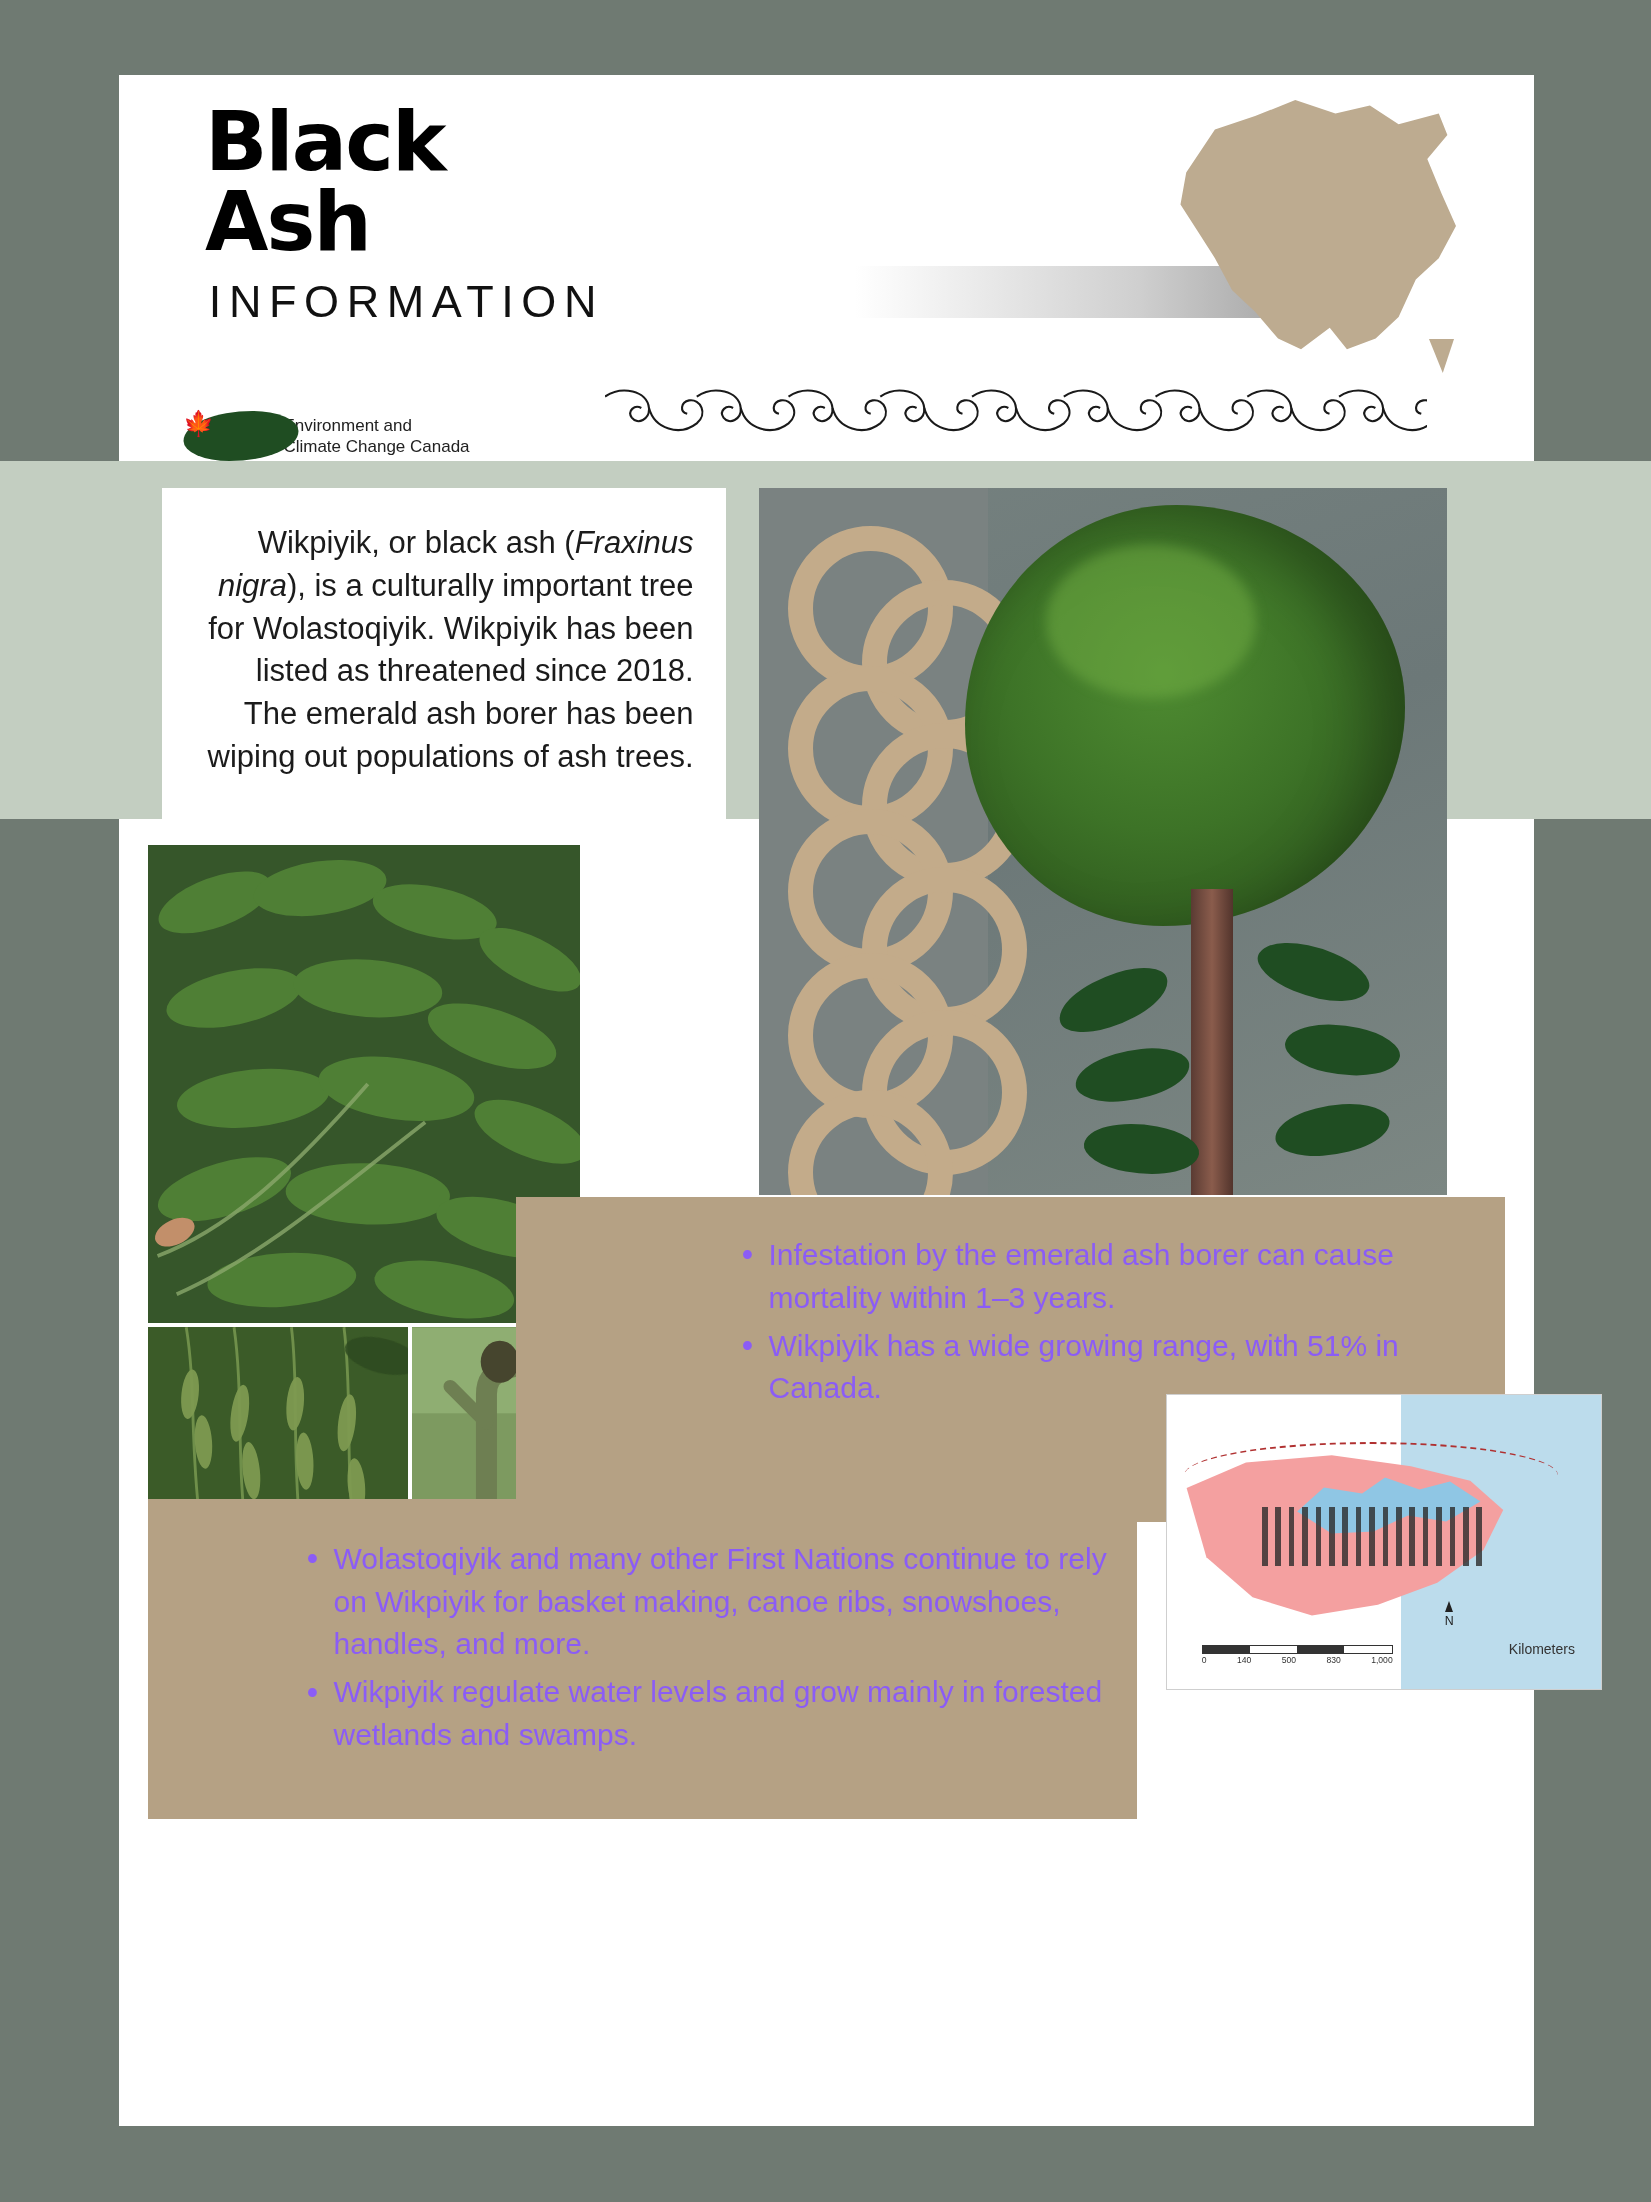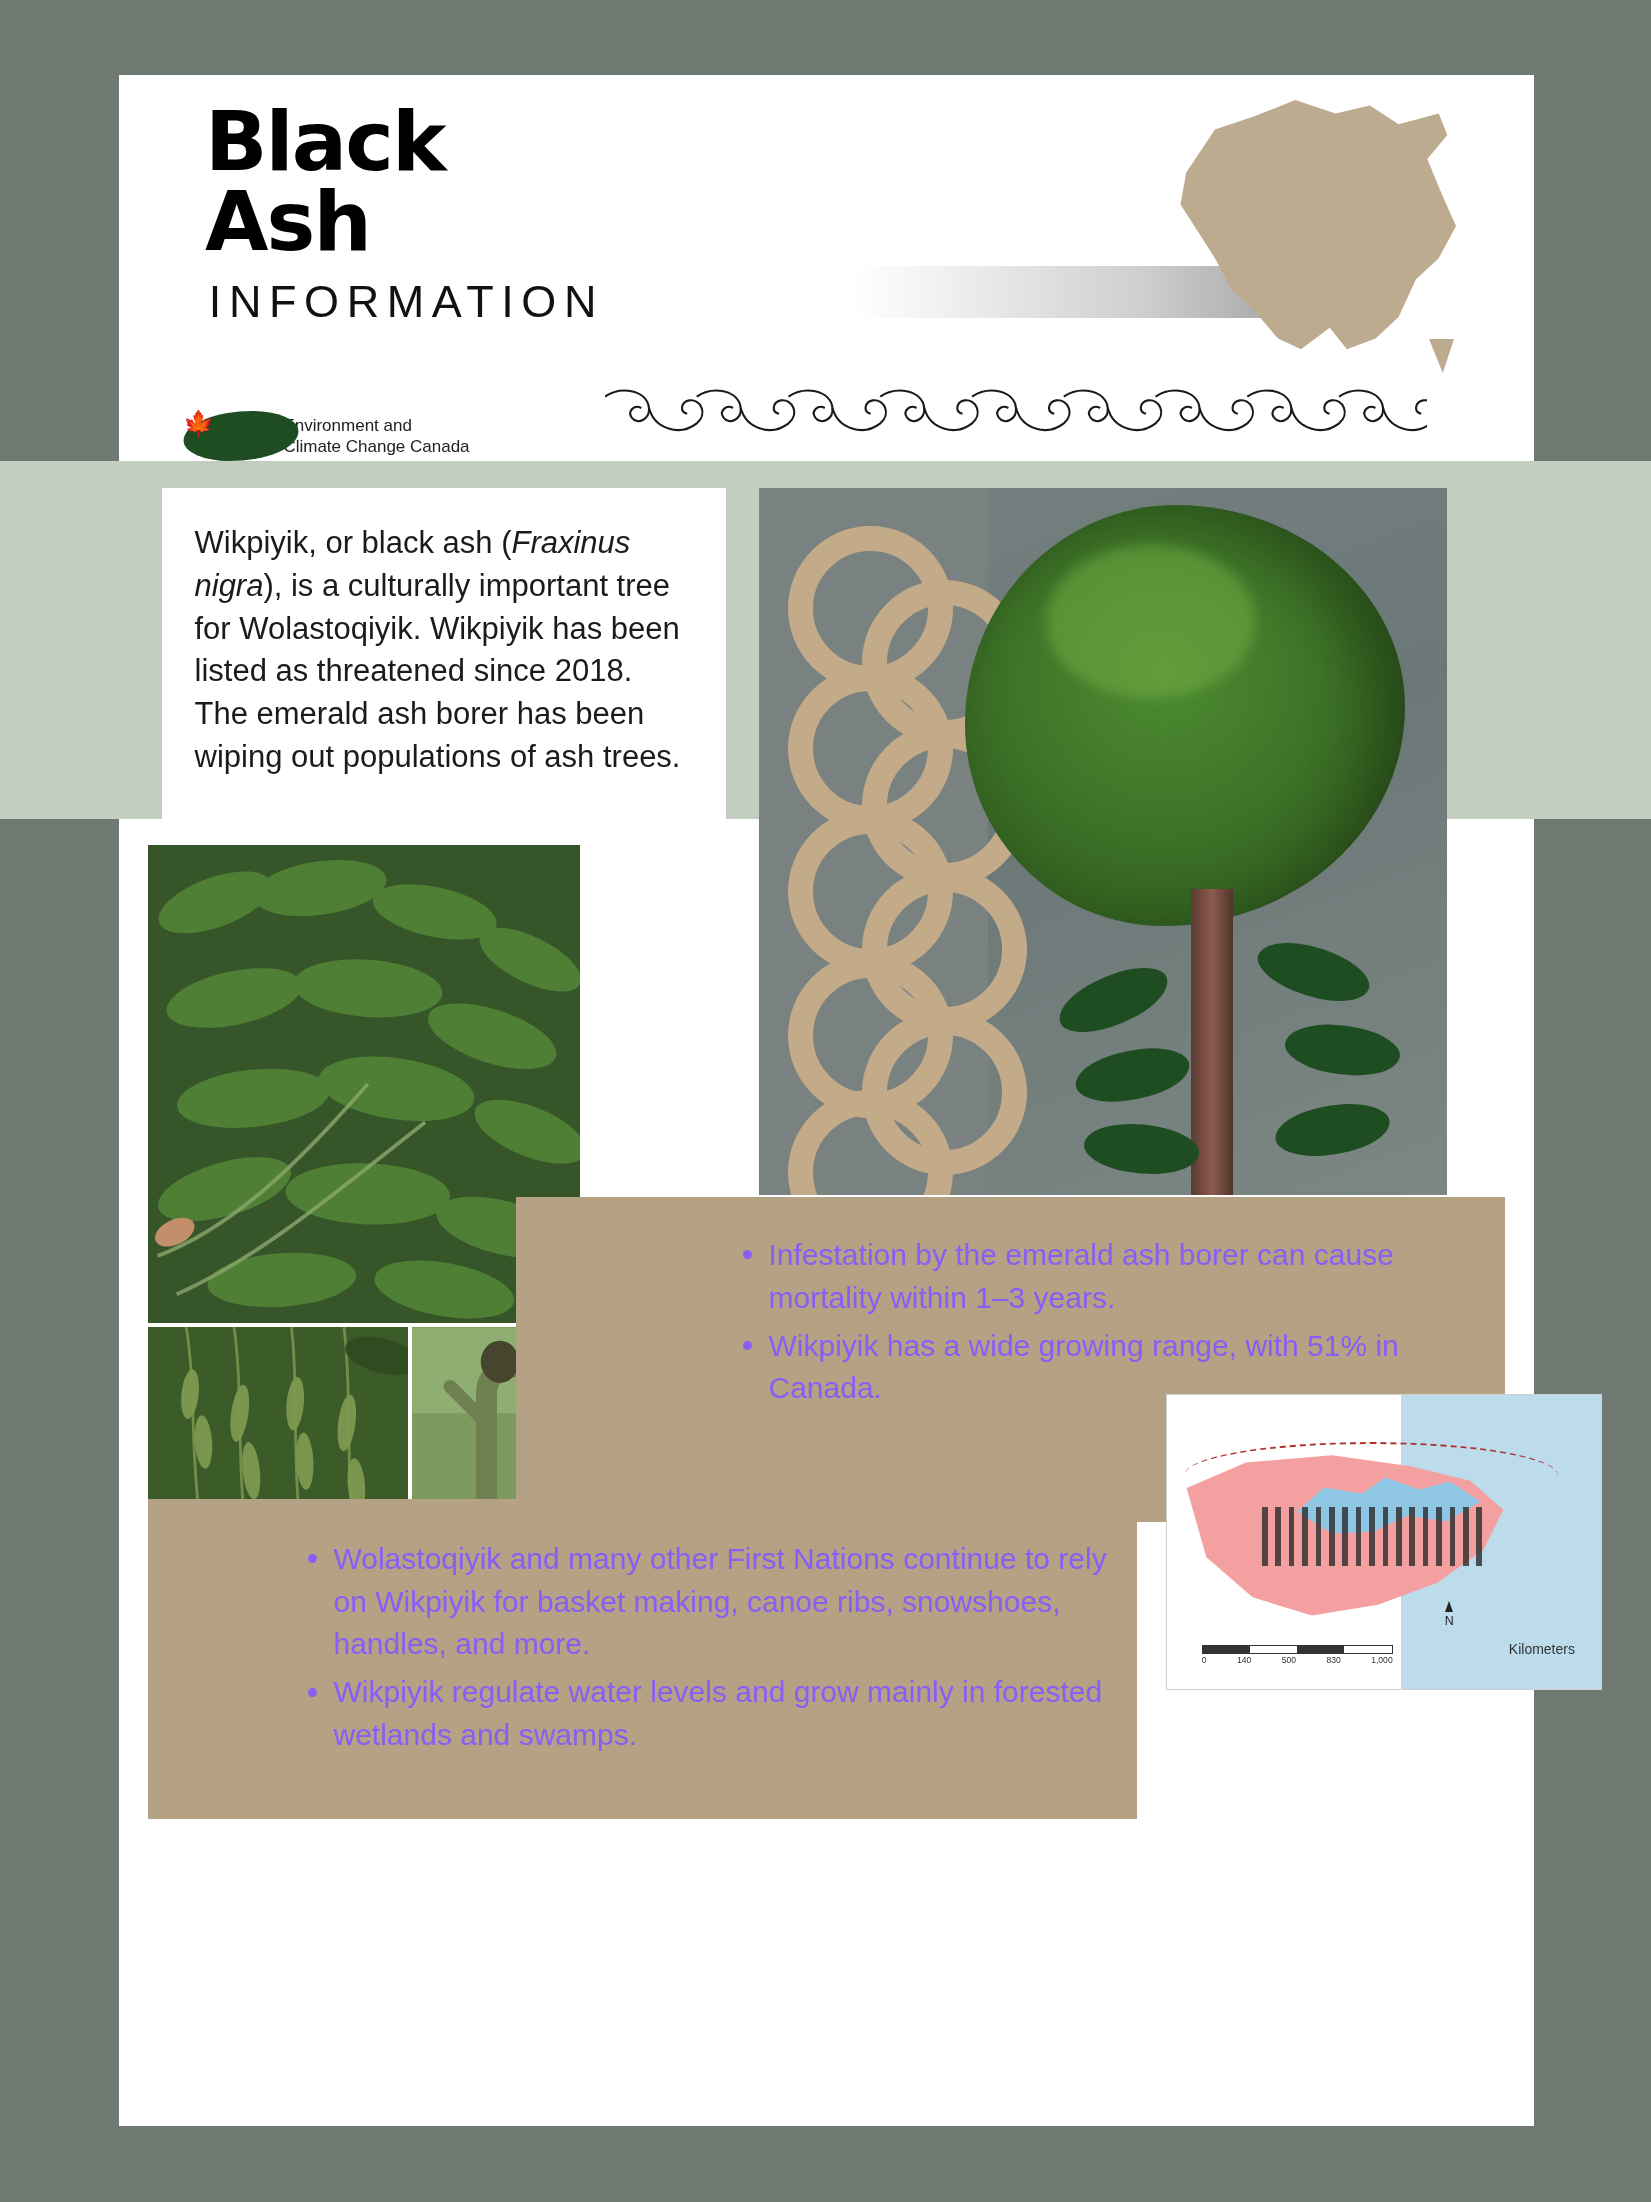--- a/index.html
+++ b/index.html
@@ -161,20 +161,21 @@
     height: 335px;
     background: #ffffff;
     box-sizing: border-box;
     padding: 34px 32.5px 19px 32.5px;
   }
   .intro-card p {
     margin: 0;
     font-size: 31px;
     line-height: 1.38;
     color: #1b1b1b;
+    text-align: right;
   }
   .intro-card em { font-style: italic; }
 
   
   .painting {
     position: absolute;
     left: 640px;
     top: 413px;
     width: 688px;
     height: 707px;

